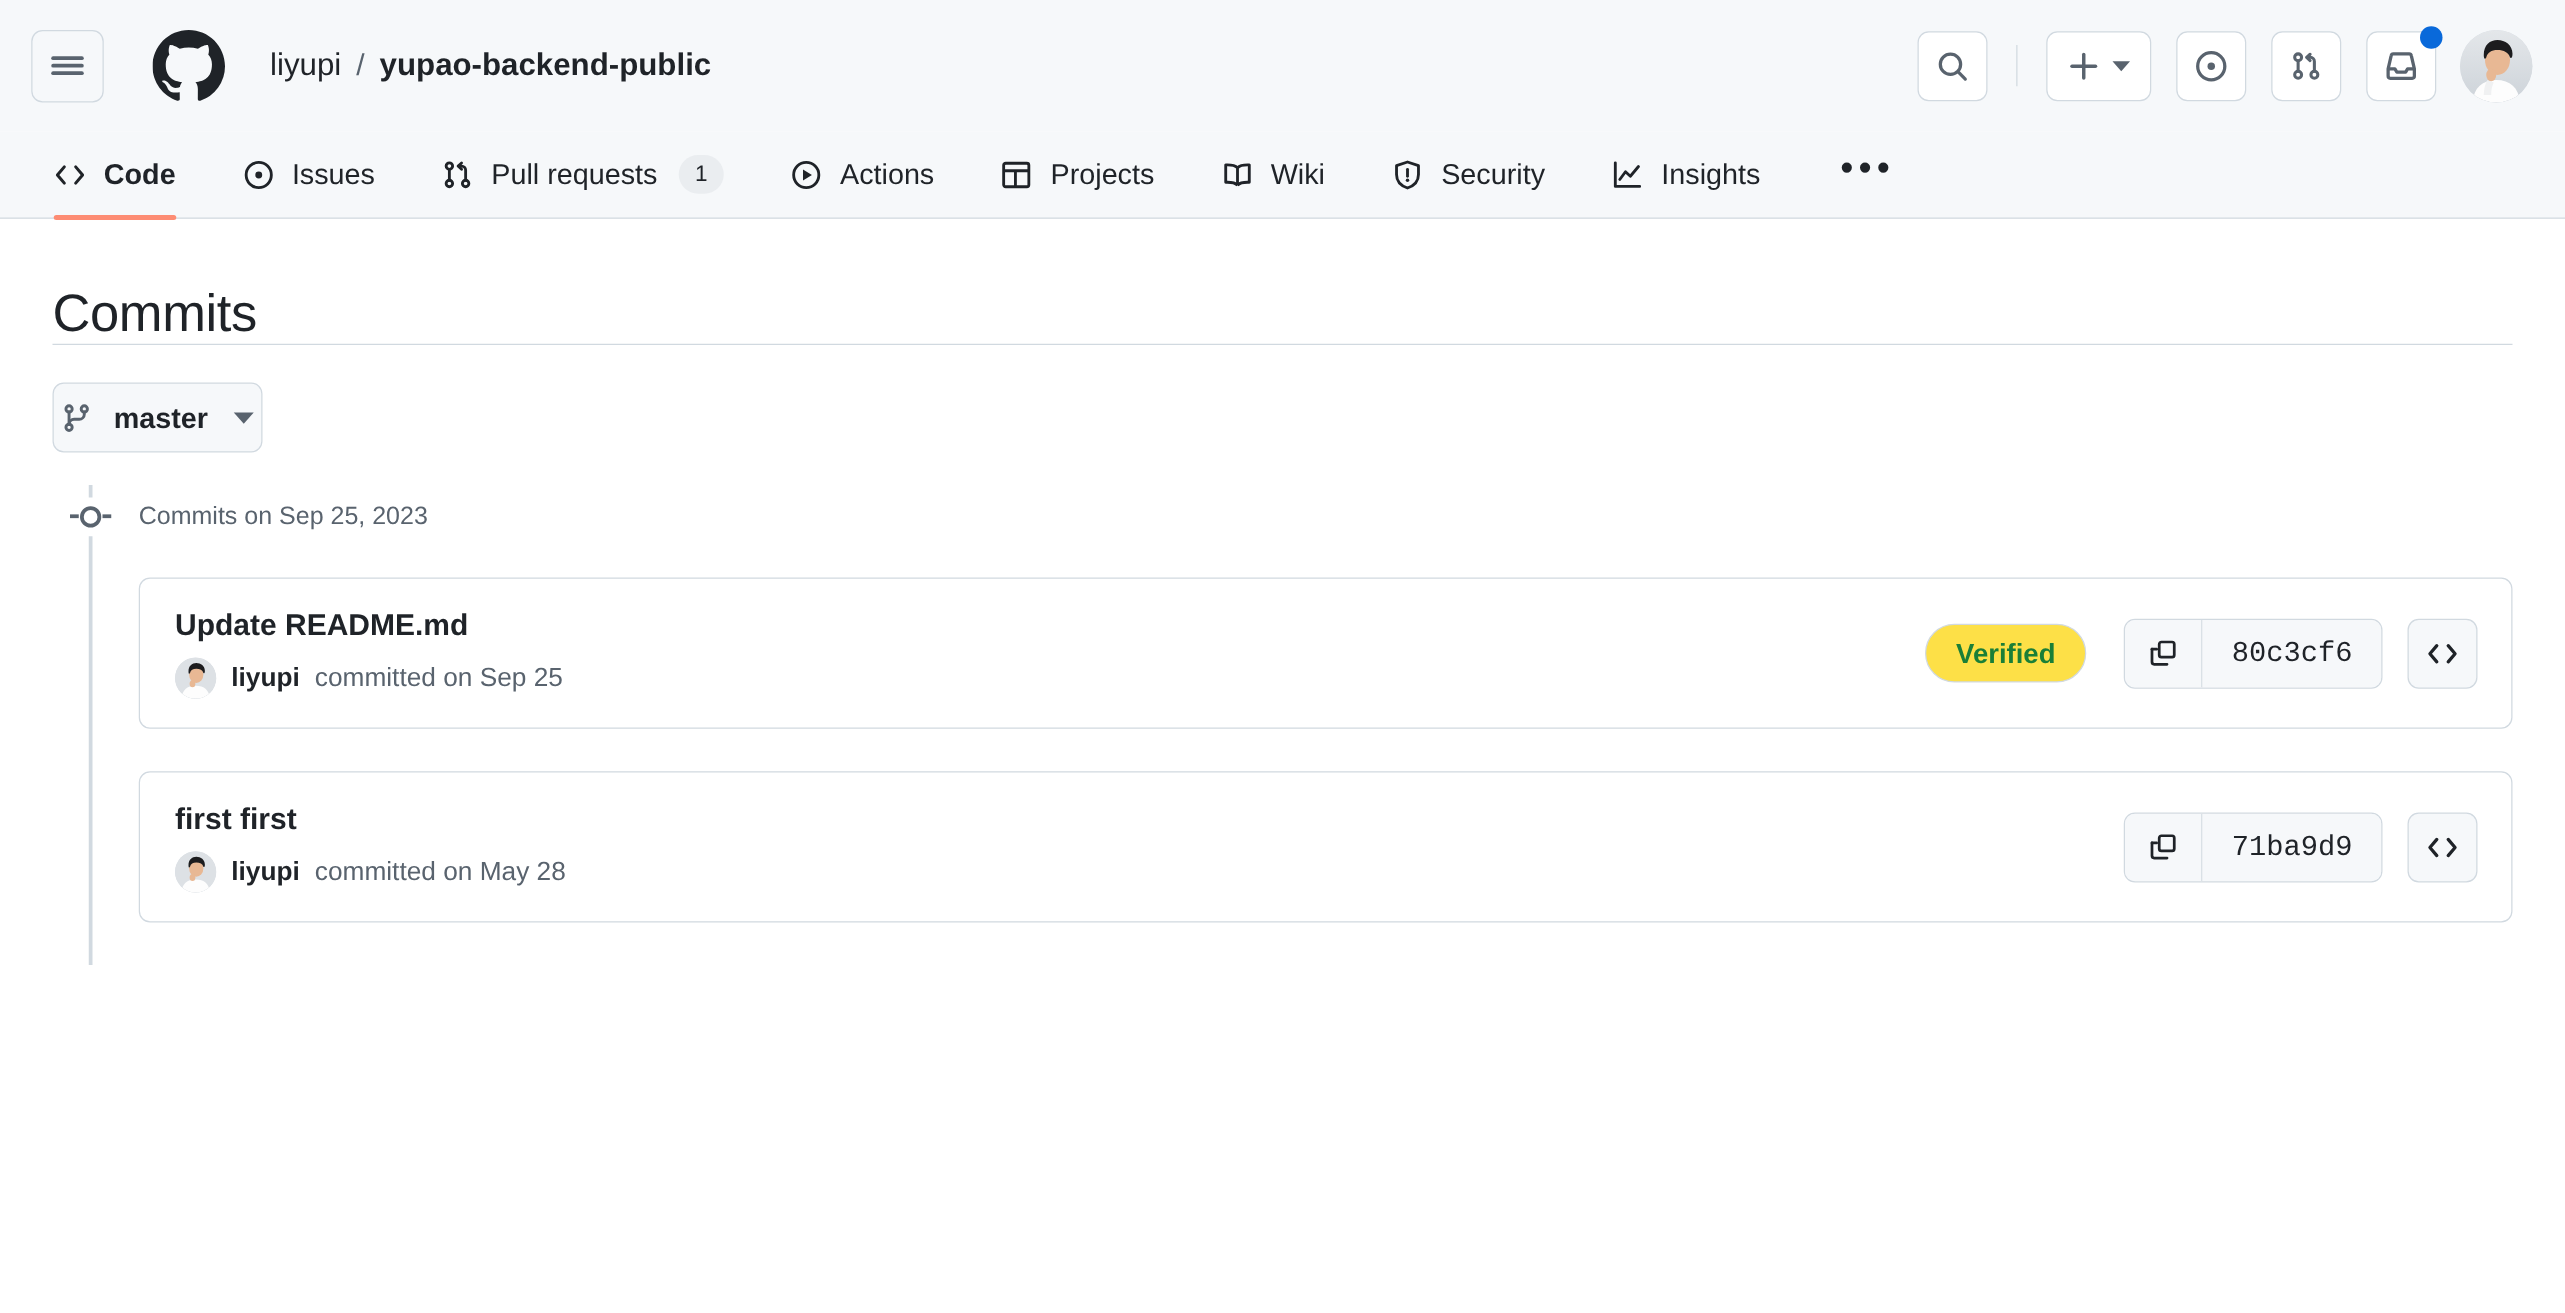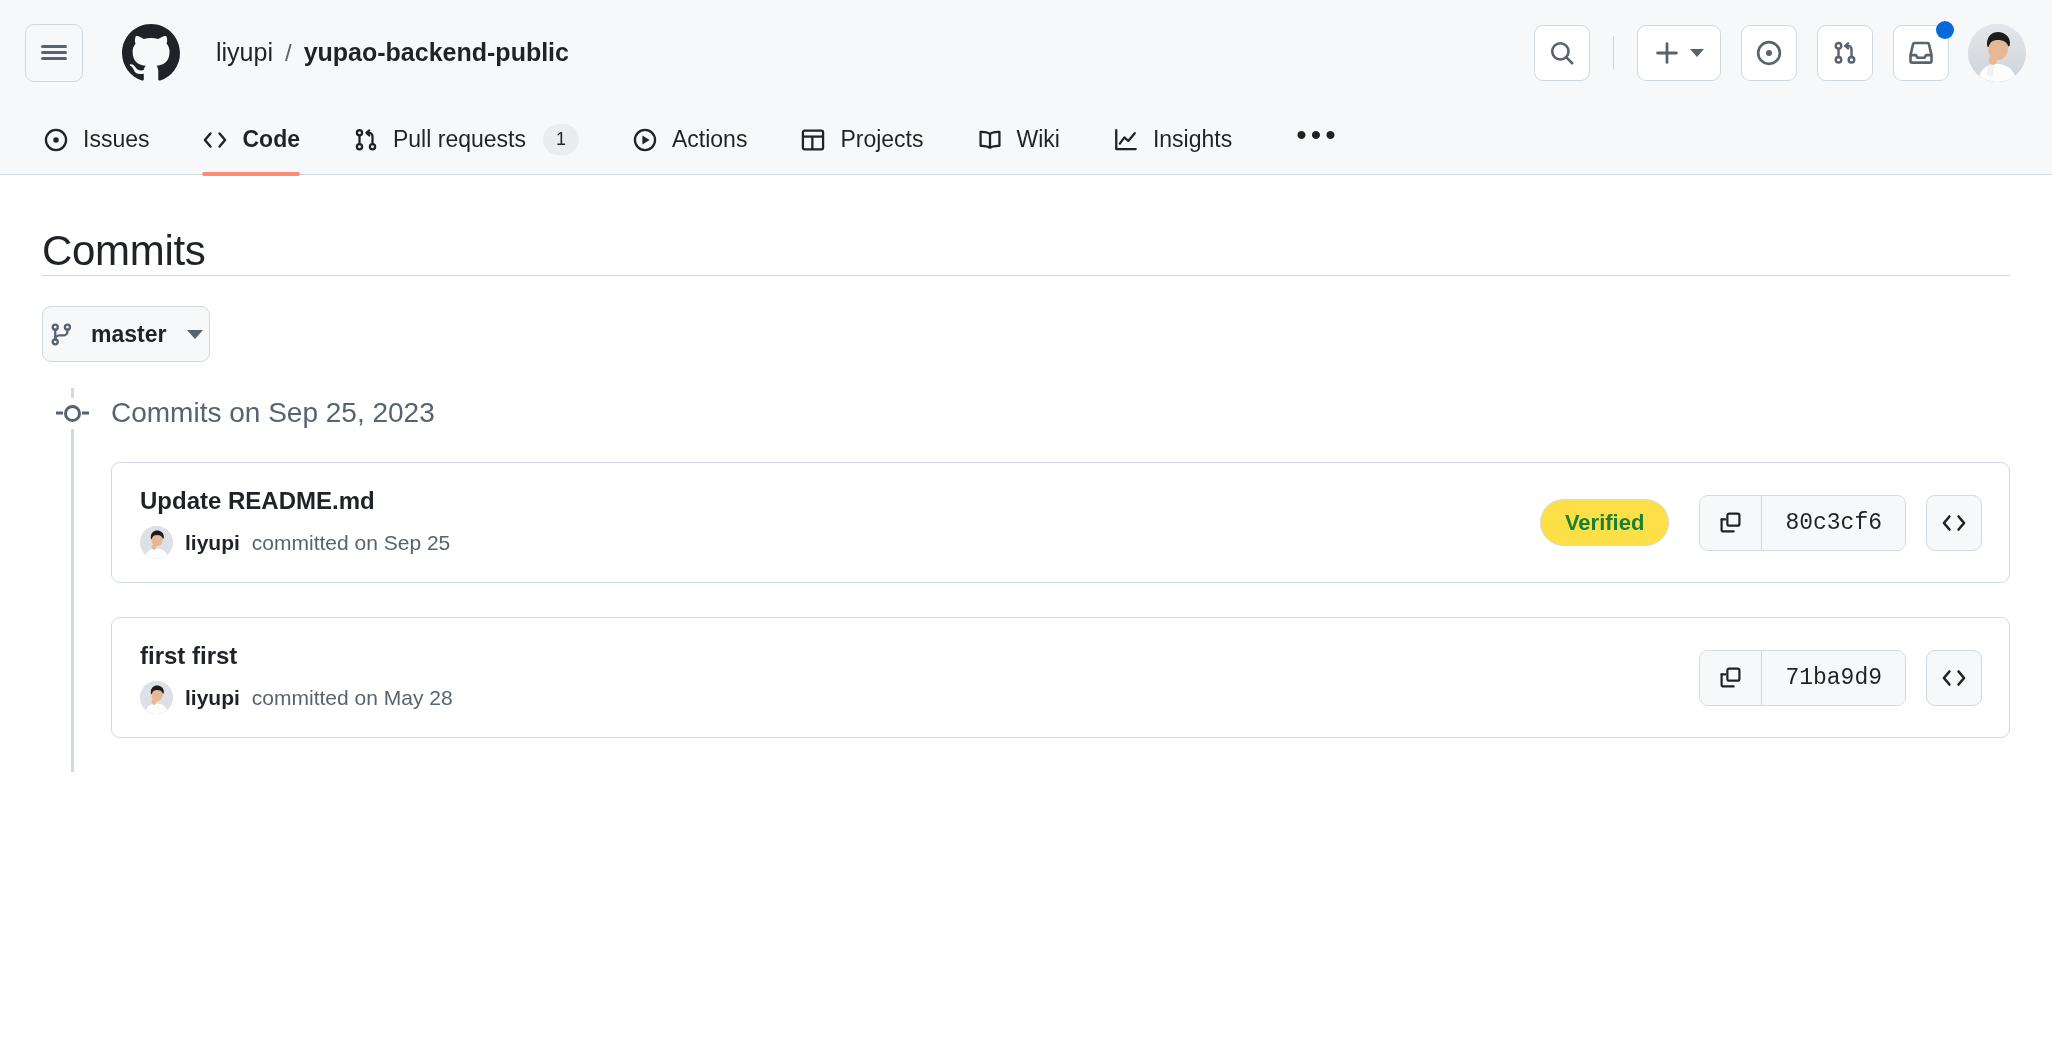--- a/index.html
+++ b/index.html
@@ -284,21 +284,21 @@
     transform: translateY(-50%);
     width: 7px;
     height: 3px;
     background: #59636e;
   }
   .tl-marker .dash-l { left: -1px; }
   .tl-marker .dash-r { right: -1px; }
 
   .group-title {
     margin-left: 69px;
-    font-size: 28px;
+    font-size: 20px;
     color: #59636e;
   }
 
   .commit-card {
     margin-left: 69px;
     margin-right: 0;
     border: 1px solid #d1d9e0;
     border-radius: 9px;
     background: #ffffff;
     display: flex;
@@ -489,38 +489,38 @@
           <ellipse cx="25" cy="36" rx="4" ry="5" fill="#e8b894"></ellipse>
         </g>
       </svg>
     </div>
 
   </div>
 </div>
 
 <div class="nav">
 
+  <div class="tab active">
+    <span class="tab-icon">
+      <svg width="26" height="26" viewBox="0 0 16 16" fill="none" stroke="#1f2328" stroke-width="1.5" stroke-linecap="round" stroke-linejoin="round">
+        <polyline points="5.2,4 1.8,8 5.2,12"></polyline>
+        <polyline points="10.8,4 14.2,8 10.8,12"></polyline>
+      </svg>
+    </span>
+    <span>Code</span>
+  </div>
+
   <div class="tab">
     <span class="tab-icon">
       <svg width="26" height="26" viewBox="0 0 16 16" fill="none" stroke="#1f2328" stroke-width="1.4">
         <circle cx="8" cy="8" r="6.2"></circle>
         <circle cx="8" cy="8" r="1.7" fill="#1f2328" stroke="none"></circle>
       </svg>
     </span>
     <span>Issues</span>
-  </div>
-
-  <div class="tab active">
-    <span class="tab-icon">
-      <svg width="26" height="26" viewBox="0 0 16 16" fill="none" stroke="#1f2328" stroke-width="1.5" stroke-linecap="round" stroke-linejoin="round">
-        <polyline points="5.2,4 1.8,8 5.2,12"></polyline>
-        <polyline points="10.8,4 14.2,8 10.8,12"></polyline>
-      </svg>
-    </span>
-    <span>Code</span>
   </div>
 
   <div class="tab">
     <span class="tab-icon">
       <svg width="26" height="26" viewBox="0 0 16 16" fill="none" stroke="#1f2328" stroke-width="1.4">
         <circle cx="4" cy="12.2" r="1.6"></circle>
         <circle cx="4" cy="3.6" r="1.6"></circle>
         <circle cx="12" cy="12.2" r="1.6"></circle>
         <path d="M4 5.2v5.4" stroke-linecap="round"></path>
         <path d="M12 10.6V5.6a2 2 0 0 0-2-2H8.5" stroke-linecap="round"></path>
@@ -556,20 +556,30 @@
     <span class="tab-icon">
       <svg width="26" height="26" viewBox="0 0 16 16" fill="none" stroke="#1f2328" stroke-width="1.4" stroke-linejoin="round">
         <path d="M8 4.4C6.8 3.2 4.6 2.9 2.2 3v8.6c2.4-.1 4.6.2 5.8 1.4"></path>
         <path d="M8 4.4c1.2-1.2 3.4-1.5 5.8-1.4v8.6c-2.4-.1-4.6.2-5.8 1.4"></path>
         <line x1="8" y1="4.4" x2="8" y2="13"></line>
       </svg>
     </span>
     <span>Wiki</span>
   </div>
 
+  <div class="tab">
+    <span class="tab-icon">
+      <svg width="26" height="26" viewBox="0 0 16 16" fill="none" stroke="#1f2328" stroke-width="1.4" stroke-linejoin="round">
+        <path d="M8 1.6 13.4 3.4v4.3c0 3.3-2.3 5.6-5.4 6.7-3.1-1.1-5.4-3.4-5.4-6.7V3.4Z"></path>
+        <line x1="8" y1="5.2" x2="8" y2="8.6" stroke-linecap="round"></line>
+        <circle cx="8" cy="10.6" r="0.85" fill="#1f2328" stroke="none"></circle>
+      </svg>
+    </span>
+    <span>Security</span>
+  </div>
 
   <div class="tab">
     <span class="tab-icon">
       <svg width="26" height="26" viewBox="0 0 16 16" fill="none" stroke="#1f2328" stroke-width="1.4" stroke-linecap="round" stroke-linejoin="round">
         <polyline points="2,2 2,13.6 14,13.6"></polyline>
         <polyline points="4.2,10.2 7,6.4 9.4,8.6 13.4,3.8"></polyline>
       </svg>
     </span>
     <span>Insights</span>
   </div>

